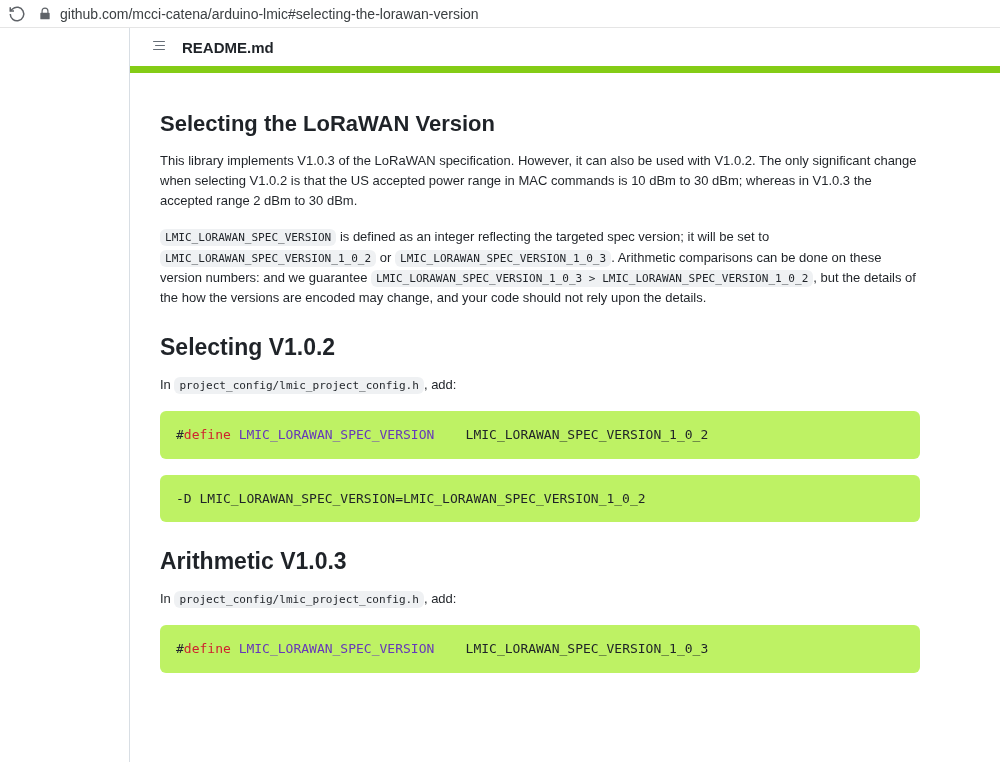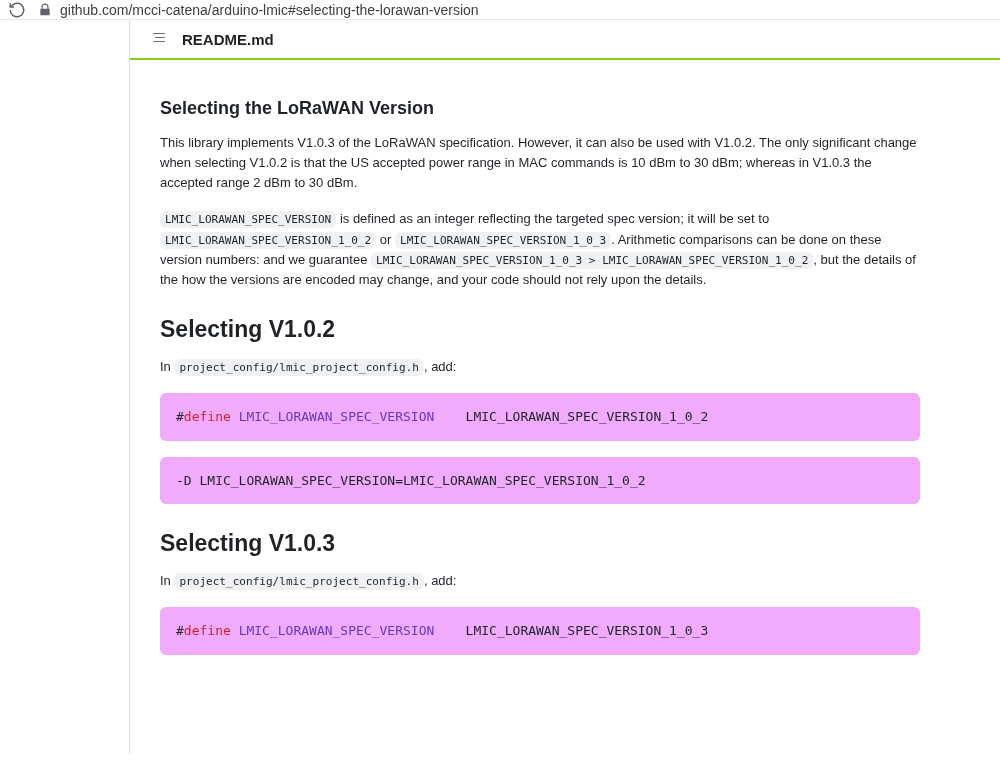--- a/index.html
+++ b/index.html
@@ -1,32 +1,32 @@
 <!DOCTYPE html>
 <html><head>
 <meta charset="utf-8">
 <style>
 * { box-sizing: border-box; margin: 0; padding: 0; }
 body { font-family: -apple-system, BlinkMacSystemFont, "Segoe UI", Helvetica, Arial, sans-serif; color: #1f2328; background: #fff; }
-.browser-bar { display: flex; align-items: center; height: 20px; padding: 0 8px; border-bottom: 1px solid #e5e5e5; gap: 12px; }
+.browser-bar { display: flex; align-items: center; height: 28px; padding: 0 8px; border-bottom: 1px solid #e5e5e5; gap: 12px; }
 .reload-icon { width: 18px; height: 18px; display: flex; align-items: center; justify-content: center; cursor: pointer; }
 .url-bar { display: flex; align-items: center; gap: 8px; color: #3c4043; font-size: 14px; }
 .lock-icon { width: 14px; height: 14px; }
 .main-wrap { display: flex; }
 .left-gutter { width: 130px; border-right: 1px solid #d8dee4; min-height: 734px; }
 .content-area { flex: 1; padding: 0; }
-.file-header { display: flex; align-items: center; padding: 10px 20px; border-bottom: 2px solid #84cc16; text-align: center; }
+.file-header { display: flex; align-items: center; padding: 10px 20px; border-bottom: 7px solid #84cc16; text-align: center; }
 .toc-icon { width: 18px; height: 18px; margin-right: 14px; cursor: pointer; }
 .file-name { font-weight: 600; font-size: 15px; }
 .markdown-body { padding: 20px 30px 20px 30px; max-width: 820px; }
-.markdown-body h2 { font-size: 18px; font-weight: 600; margin: 18px 0 14px 0; }
+.markdown-body h2 { font-size: 22px; font-weight: 600; margin: 18px 0 14px 0; }
 .markdown-body h3 { font-size: 23px; font-weight: 600; margin: 26px 0 14px 0; }
 .markdown-body p { font-size: 13px; line-height: 1.55; margin: 0 0 16px 0; }
 code.inline { font-family: ui-monospace, SFMono-Regular, "SF Mono", Menlo, Consolas, monospace; background: rgba(175,184,193,0.2); padding: 2px 5px; border-radius: 6px; font-size: 85%; white-space: nowrap; }
-pre.codeblock { background: #f0abfc; border-radius: 6px; padding: 14px 16px; margin: 0 0 16px 0; overflow-x: auto; font-family: ui-monospace, SFMono-Regular, "SF Mono", Menlo, Consolas, monospace; font-size: 13px; line-height: 1.5; }
+pre.codeblock { background: #bef264; border-radius: 6px; padding: 14px 16px; margin: 0 0 16px 0; overflow-x: auto; font-family: ui-monospace, SFMono-Regular, "SF Mono", Menlo, Consolas, monospace; font-size: 13px; line-height: 1.5; }
 .tok-pre { color: #24292f; }
 .tok-kw { color: #cf222e; }
 .tok-const { color: #6639ba; }
 </style>
 </head>
 <body>
 
 <div class="browser-bar">
   <div class="reload-icon">
     <svg viewBox="0 0 24 24" width="18" height="18" fill="none" stroke="#5f6368" stroke-width="2">
@@ -69,21 +69,21 @@
 
       <p>
         <span>In </span><code class="inline">project_config/lmic_project_config.h</code><span>, add:</span>
       </p>
 
       <pre class="codeblock"><span class="tok-pre">#</span><span class="tok-kw">define</span><span> </span><span class="tok-const">LMIC_LORAWAN_SPEC_VERSION</span><span>    LMIC_LORAWAN_SPEC_VERSION_1_0_2</span></pre>
 
 
       <pre class="codeblock"><span>-D LMIC_LORAWAN_SPEC_VERSION=LMIC_LORAWAN_SPEC_VERSION_1_0_2</span></pre>
 
-      <h3>Selecting V1.0.3</h3>
+      <h3>Arithmetic V1.0.3</h3>
 
       <p>
         <span>In </span><code class="inline">project_config/lmic_project_config.h</code><span>, add:</span>
       </p>
 
       <pre class="codeblock"><span class="tok-pre">#</span><span class="tok-kw">define</span><span> </span><span class="tok-const">LMIC_LORAWAN_SPEC_VERSION</span><span>    LMIC_LORAWAN_SPEC_VERSION_1_0_3</span></pre>
     </div>
   </div>
 </div>
 

